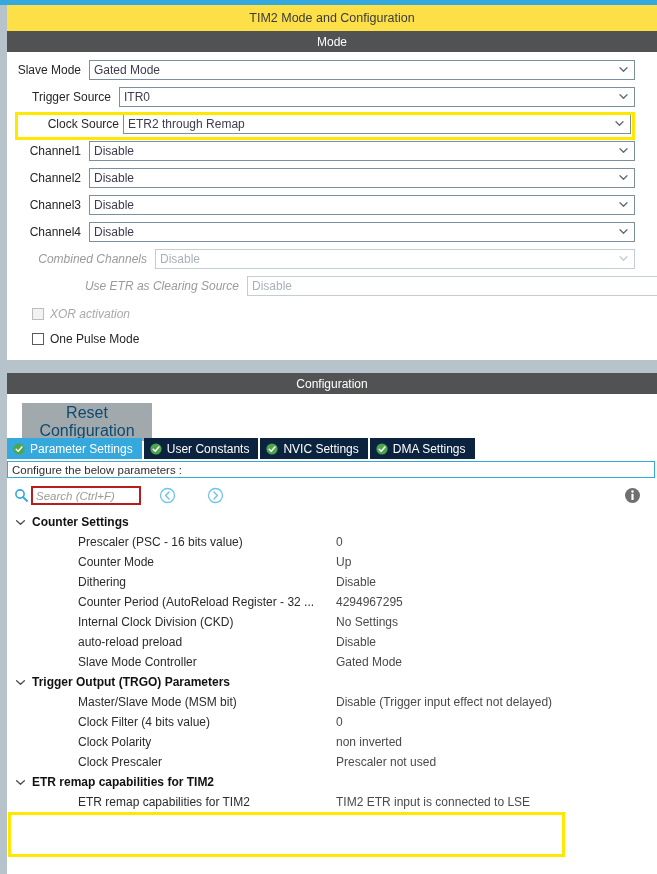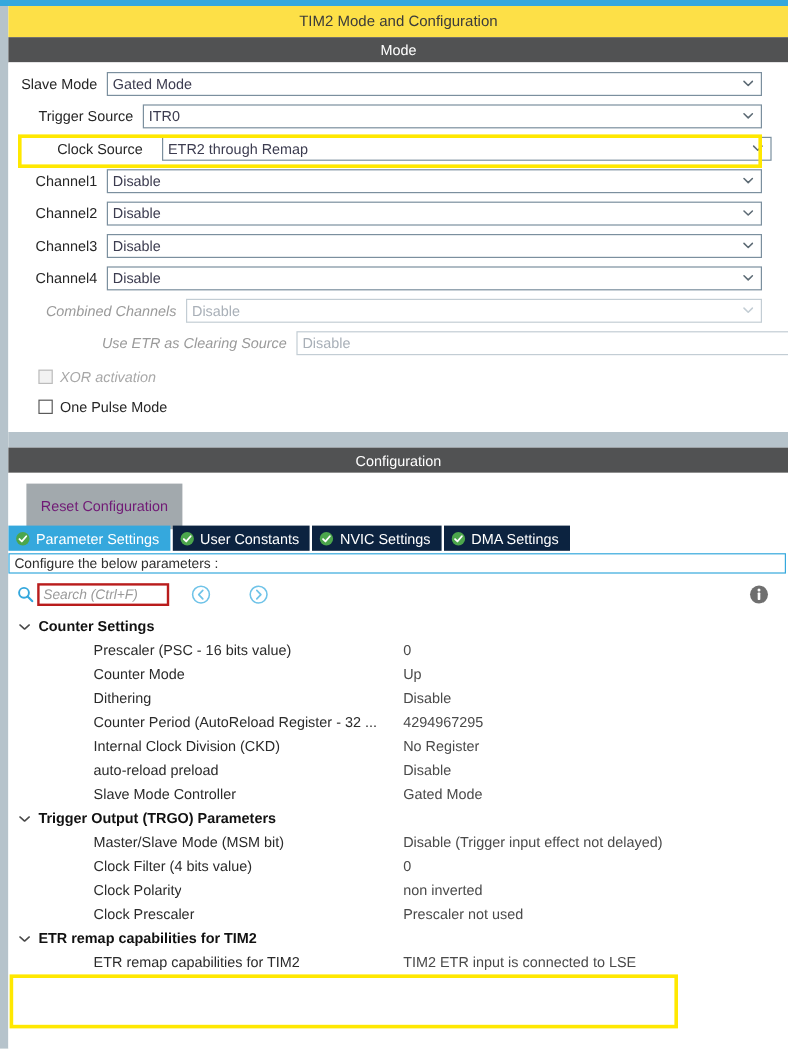--- a/index.html
+++ b/index.html
@@ -154,22 +154,22 @@
     width: 650px; height: 480px;
     background: #ffffff;
   }
 
   .reset-btn {
     position: absolute;
     left: 15px; top: 9px;
     width: 130px; height: 38px;
     background: #a2a9ad;
     border: none;
-    color: #701a75;
-    font-size: 12px;
+    color: #0c4a6e;
+    font-size: 16px;
     font-family: "Liberation Sans", sans-serif;
     cursor: pointer;
   }
 
   
   .tab-strip {
     position: absolute;
     left: 7px; top: 437px;
     width: 650px; height: 22px;
     display: flex;
@@ -352,21 +352,21 @@
         <span class="combo-value">ITR0</span>
         <span class="combo-arrow">
           <svg width="9" height="9" viewBox="0 0 9 9">
             <polyline points="1,2.8 4.5,6.2 8,2.8" fill="none" stroke="#5d6b75" stroke-width="1.3" stroke-linecap="round" stroke-linejoin="round"></polyline>
           </svg>
         </span>
       </div>
     </div>
     <div class="field-row" style="top: 61px; left: 0px; width: 650px;">
       <div class="field-label" style="position: absolute; right: 534px; white-space: nowrap;">Clock Source</div>
-      <div class="combo" style="position: absolute; left: 128px; width: 508px; text-align: center;">
+      <div class="combo" style="position: absolute; left: 116px; width: 508px; text-align: center;">
         <span class="combo-value">ETR2 through Remap</span>
         <span class="combo-arrow">
           <svg width="9" height="9" viewBox="0 0 9 9">
             <polyline points="1,2.8 4.5,6.2 8,2.8" fill="none" stroke="#5d6b75" stroke-width="1.3" stroke-linecap="round" stroke-linejoin="round"></polyline>
           </svg>
         </span>
       </div>
     </div>
     <div class="field-row" style="top: 88px; left: 0px; width: 650px;">
       <div class="field-label" style="position: absolute; right: 572px; white-space: nowrap;">Channel1</div>
@@ -546,21 +546,21 @@
     <div class="tree-item">
       <span class="tree-item-name">Dithering</span>
       <span class="tree-item-value">Disable</span>
     </div>
     <div class="tree-item">
       <span class="tree-item-name">Counter Period (AutoReload Register - 32 ...</span>
       <span class="tree-item-value">4294967295</span>
     </div>
     <div class="tree-item">
       <span class="tree-item-name">Internal Clock Division (CKD)</span>
-      <span class="tree-item-value">No Register</span>
+      <span class="tree-item-value">No Settings</span>
     </div>
     <div class="tree-item">
       <span class="tree-item-name">auto-reload preload</span>
       <span class="tree-item-value">Disable</span>
     </div>
     <div class="tree-item">
       <span class="tree-item-name">Slave Mode Controller</span>
       <span class="tree-item-value">Gated Mode</span>
     </div>
     <div class="tree-group">

